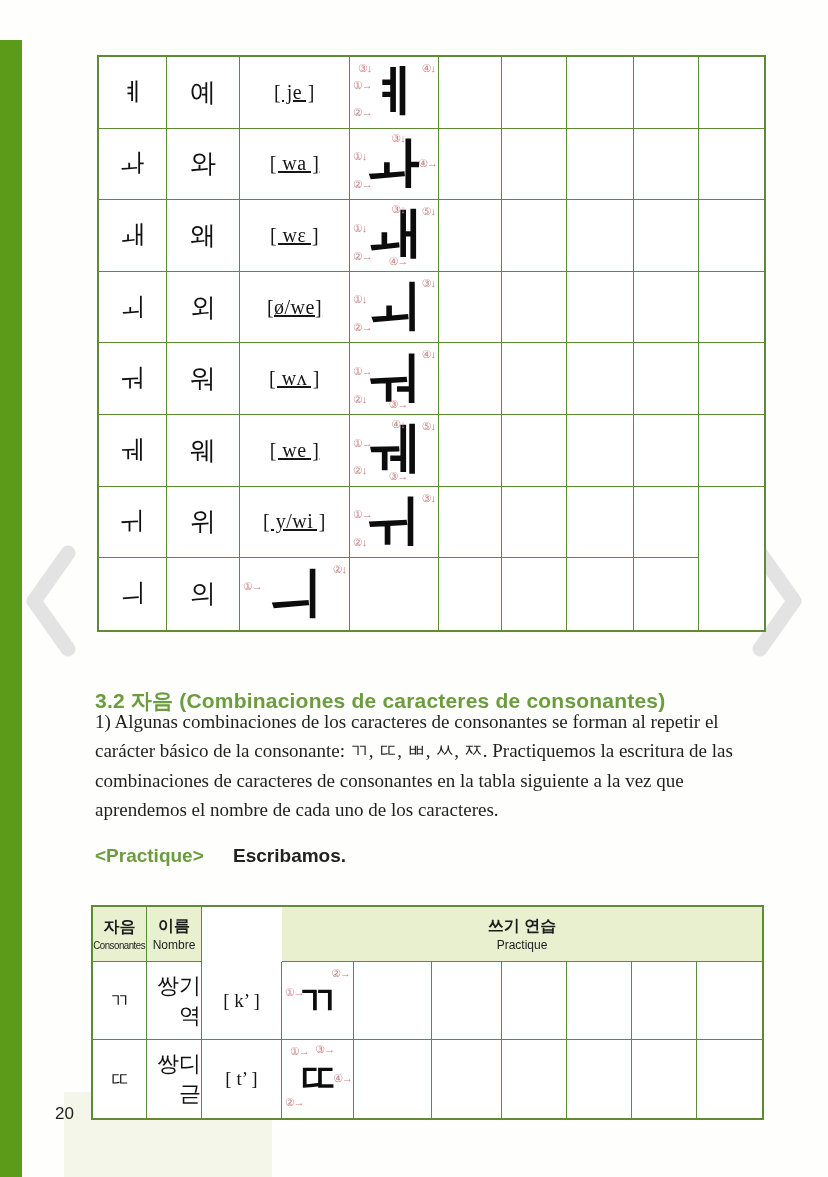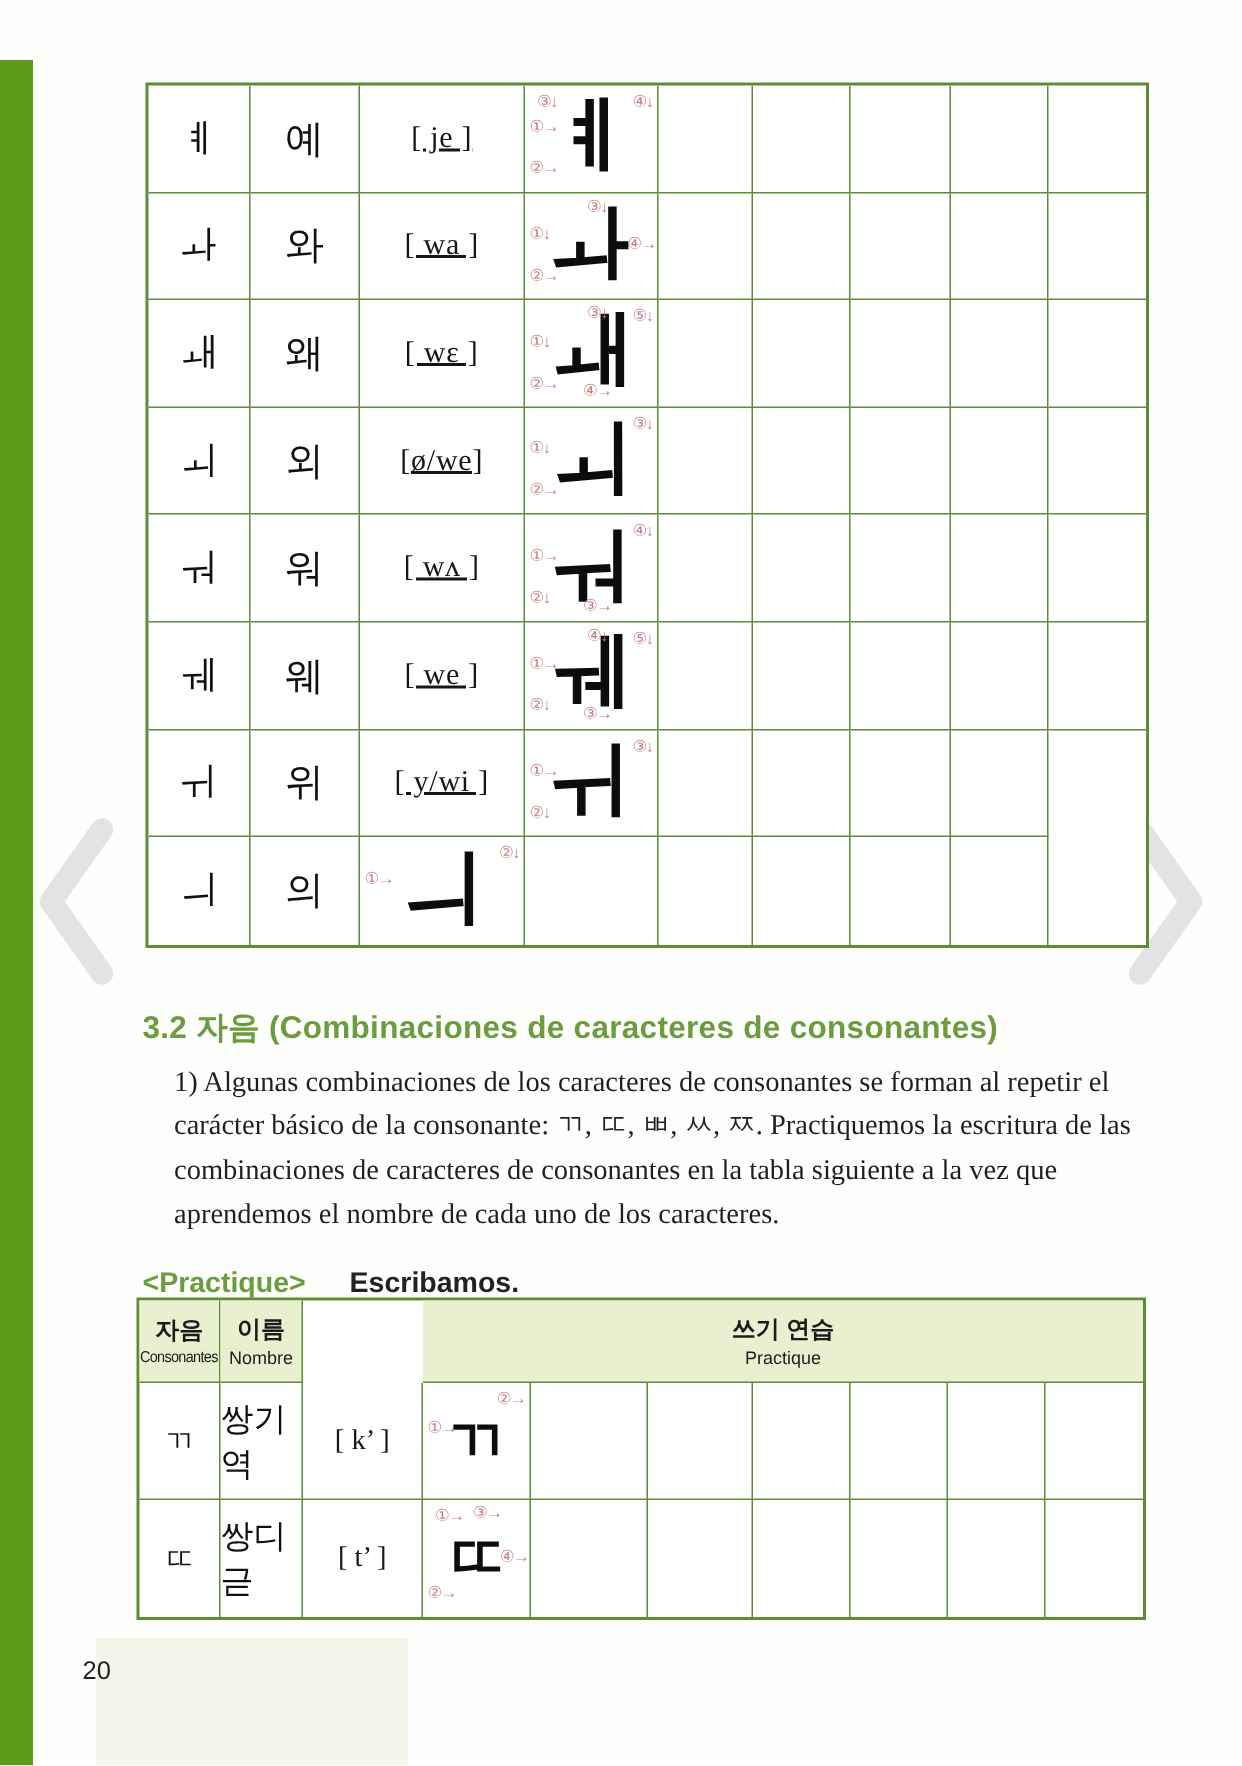--- a/index.html
+++ b/index.html
@@ -42,32 +42,32 @@
   .mark{position:absolute;font-size:11px;line-height:1;color:var(--mark);letter-spacing:-1px;white-space:nowrap;}
   .p-tl{top:6px;left:8px;}
   .p-ml{top:32%;left:3px;}
   .p-bl{bottom:13%;left:3px;}
   .p-tm{top:4px;left:47%;}
   .p-bm{bottom:5%;left:44%;}
   .p-tr{top:6px;right:3px;}
   .p-mr{top:42%;right:1px;}
 
   
-  .heading{position:absolute;left:95px;top:671px;width:680px;
+  .heading{position:absolute;left:95px;top:687px;width:680px;
     font-size:21px;font-weight:bold;color:var(--accent);letter-spacing:.2px;}
   .para{position:absolute;left:95px;top:707px;width:665px;
-    font-family:"Liberation Serif",serif;font-size:19px;line-height:1.55;color:var(--ink);margin-left:21px;}
+    font-family:"Liberation Serif",serif;font-size:19px;line-height:1.55;color:var(--ink);}
   .practique{position:absolute;left:95px;top:845px;font-size:19px;font-weight:bold;}
   .practique .tag{color:var(--accent);}
   .practique .txt{color:#222;margin-left:24px;}
 
   
-  .ctable{position:absolute;left:91px;top:865px;display:grid;
+  .ctable{position:absolute;left:91px;top:905px;display:grid;
     grid-template-columns:54px 55px 80px 72px 78px 70px 65px 65px 65px 65px;
-    grid-template-rows:55px 78px 78px;border:2px solid var(--bd);background:#fff;}
+    grid-template-rows:55px 78px 78px;border:2px solid var(--bd);background:#fff;text-align:right;}
   .ctable>div{border-right:1.5px solid var(--bd);border-bottom:1.5px solid var(--bd);
     display:flex;align-items:center;justify-content:center;}
   .ctable>div.noR{border-right:none;}
   .ctable>div.noB{border-bottom:none;}
   .hcell{background:var(--hdrbg);flex-direction:column;gap:1px;}
   .hcell .ko{font-size:16px;font-weight:bold;color:#1c1c1c;}
   .hcell .es{font-size:12px;color:#1c1c1c;}
   .hcell .es.tight{font-size:10.5px;letter-spacing:-.5px;transform:scaleX(.92);}
   .hspan{grid-column:4 / -1;}
   .cjamo{font-size:20px;color:#111;}

